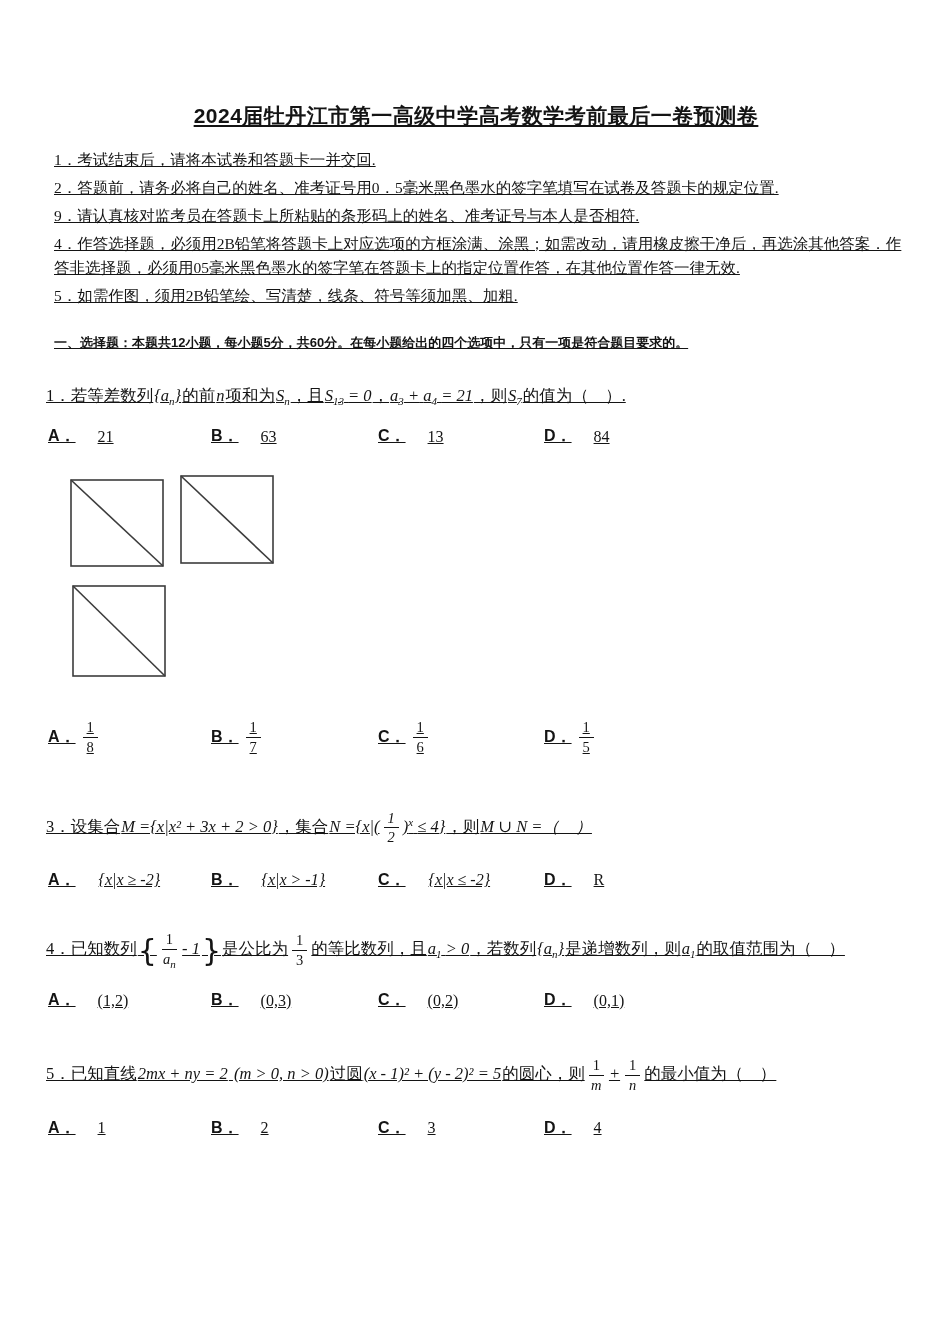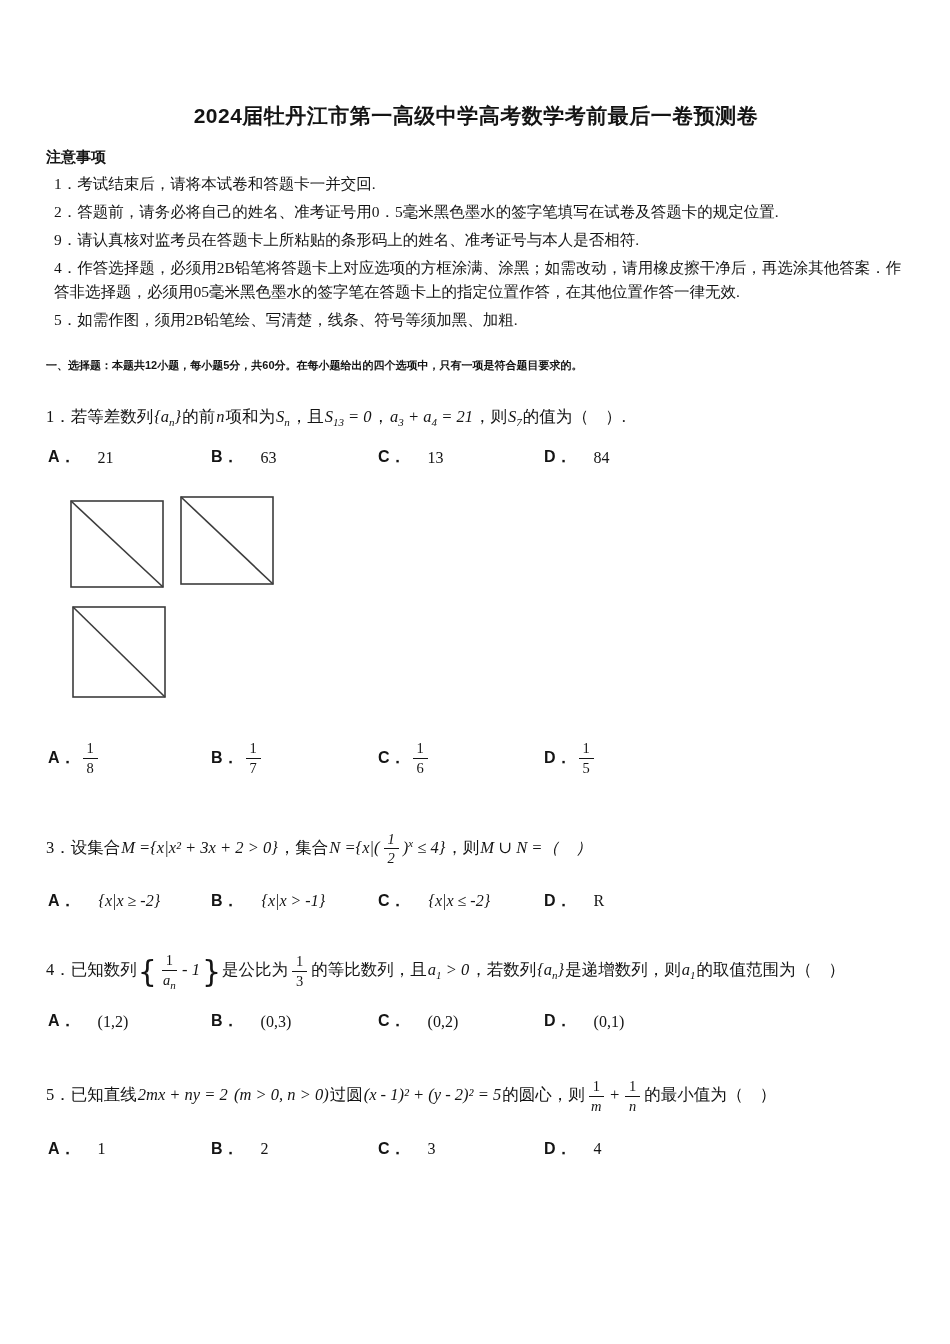--- a/index.html
+++ b/index.html
@@ -3,37 +3,37 @@
 <meta charset="utf-8">
 <style>
   * { box-sizing: border-box; }
   html, body { margin: 0; padding: 0; }
   body {
     width: 950px; height: 1344px;
     background: #ffffff; color: #141414;
     font-family: "Liberation Serif", "DejaVu Serif", serif;
     overflow: hidden;
   }
-  .page { width: 950px; height: 1344px; padding: 102px 44px 38px 46px; }
+  .page { width: 950px; height: 1344px; padding: 102px 44px 38px 46px; text-decoration: underline; }
 
   .title {
     margin: 0 0 18px 0; text-align: center;
     font-size: 21px; font-weight: 700;
     font-family: "Liberation Sans", "DejaVu Sans", sans-serif;
     letter-spacing: 0.5px;
   }
 
   .notes-heading {
     font-size: 15px; font-weight: 700; margin: 0 0 5px 0;
     font-family: "Liberation Sans", "DejaVu Sans", sans-serif;
   }
   .note { margin: 0 0 4px 8px; font-size: 15.5px; line-height: 1.55; }
 
   .section-heading {
-    margin: 26px 0 0 0; font-size: 11px; font-weight: 700;
+    margin: 26px 0 0 8px; font-size: 13px; font-weight: 700;
     font-family: "Liberation Sans", "DejaVu Sans", sans-serif;
   }
 
   .question { margin-top: 28px; }
   .stem { margin: 0; font-size: 16.5px; line-height: 1.9; }
   .cn { font-style: normal; }
   .math {
     font-family: "Liberation Serif", "DejaVu Serif", serif;
     font-style: italic; padding: 0 1px;
   }
@@ -77,21 +77,20 @@
   .q5 .options { margin-top: 24px; }
 </style>
 </head>
 <body>
 
 <div class="page">
 
   <h1 class="title">2024届牡丹江市第一高级中学高考数学考前最后一卷预测卷</h1>
 
   <div>
-    <div class="notes-heading">注意事项</div>
     <p class="note">1．考试结束后，请将本试卷和答题卡一并交回.</p>
     <p class="note">2．答题前，请务必将自己的姓名、准考证号用0．5毫米黑色墨水的签字笔填写在试卷及答题卡的规定位置.</p>
     <p class="note">9．请认真核对监考员在答题卡上所粘贴的条形码上的姓名、准考证号与本人是否相符.</p>
     <p class="note">4．作答选择题，必须用2B铅笔将答题卡上对应选项的方框涂满、涂黑；如需改动，请用橡皮擦干净后，再选涂其他答案．作答非选择题，必须用05毫米黑色墨水的签字笔在答题卡上的指定位置作答，在其他位置作答一律无效.</p>
     <p class="note">5．如需作图，须用2B铅笔绘、写清楚，线条、符号等须加黑、加粗.</p>
   </div>
 
   <p class="section-heading">一、选择题：本题共12小题，每小题5分，共60分。在每小题给出的四个选项中，只有一项是符合题目要求的。</p>
 
   <div class="question">

